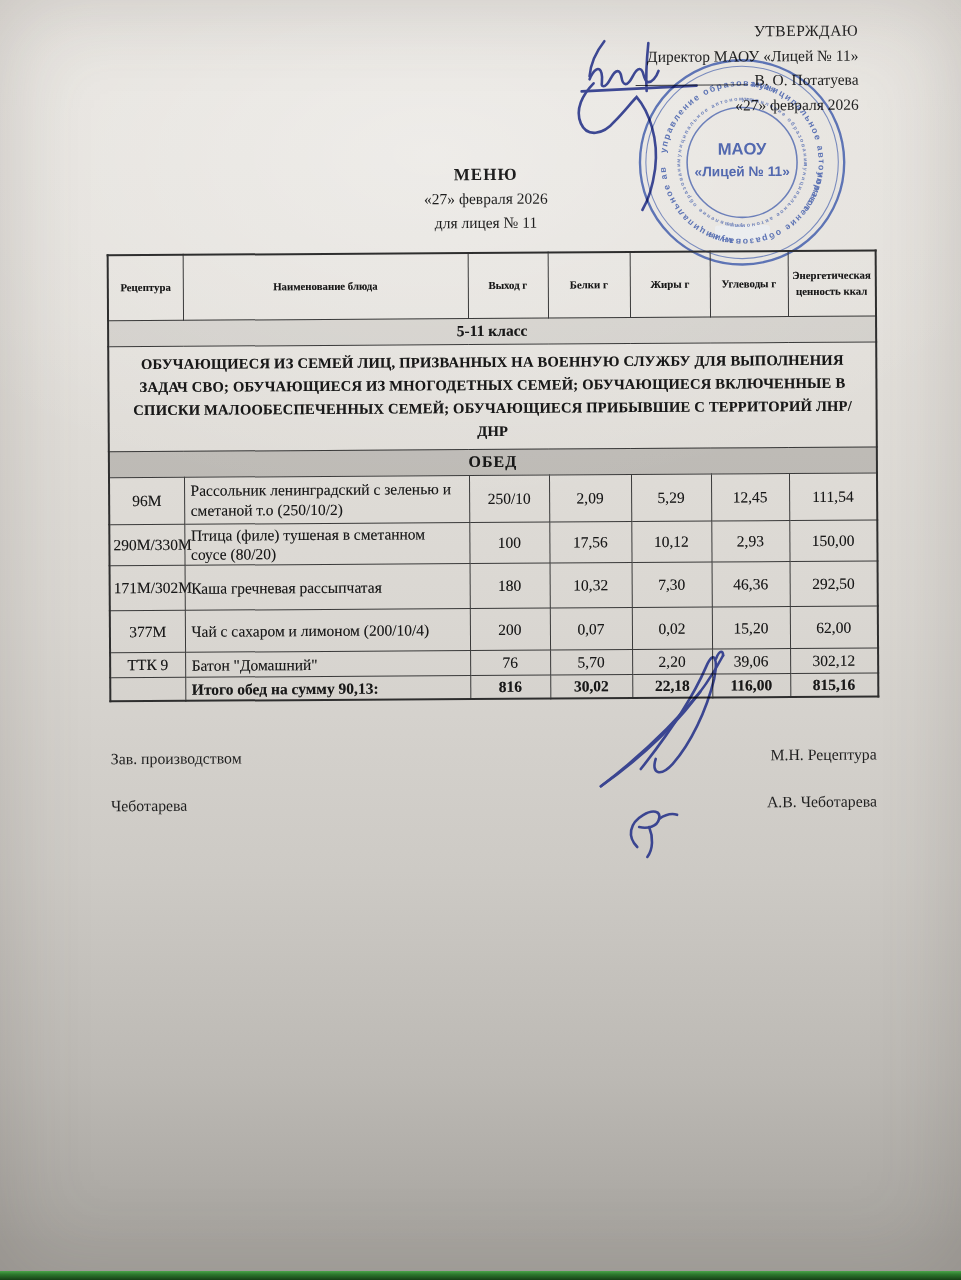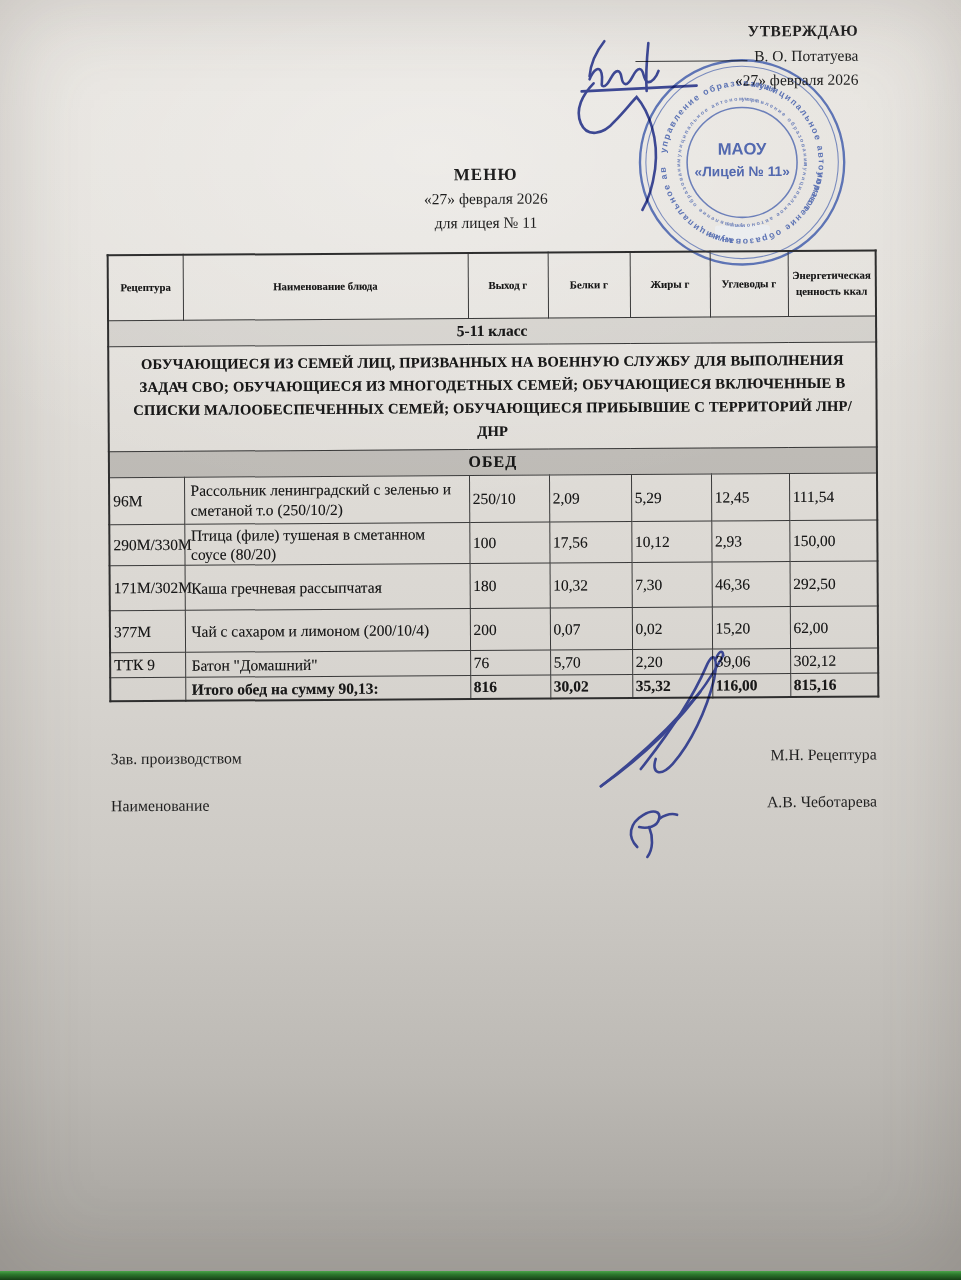--- a/index.html
+++ b/index.html
@@ -15,21 +15,21 @@
       linear-gradient(180deg,#e7e4df 0%,#e3e0db 25%,#dad7d2 48%,#cdcac5 68%,#bcb9b4 84%,#a7a49f 97%);
     box-shadow: inset 0 0 90px rgba(80,75,70,.22);
   }
   .green-edge{position:absolute;left:0;right:0;bottom:0;height:9px;
     background:linear-gradient(180deg,#4aa44a 0%,#2e7a2e 35%,#164016 100%);}
   .content{position:absolute;inset:0;transform:rotate(-0.35deg);color:#1e1e1e;}
 
   
   .approval{position:absolute;top:21px;right:99px;text-align:right;
     font-size:15.5px;line-height:24.5px;color:#222;}
-  .approval .a1{font-weight:bold;letter-spacing:.5px;}
+  .approval .a1{font-weight:normal;letter-spacing:.5px;}
   .sig-line{display:inline-block;width:112px;border-bottom:1.6px solid #3a3a3a;
     margin-right:7px;vertical-align:baseline;height:14px;}
 
   
   .title-block{position:absolute;top:163px;left:0;width:100%;text-align:center;
     font-size:15.5px;line-height:24px;padding-left:16px;box-sizing:border-box;}
   .title-block .t1{font-weight:bold;font-size:17px;letter-spacing:1px;}
 
   
   .stamp{position:absolute;left:637px;top:56px;mix-blend-mode:multiply;opacity:.88;}
@@ -46,21 +46,21 @@
   td.h{font-weight:bold;font-size:10.8px;text-align:center;line-height:1.45;padding:2px 1px;}
   tr.hdr{height:65px;}
   tr.classrow{height:26px;}
   td.classcell{font-weight:bold;font-size:15.5px;text-align:center;background:rgba(110,105,100,.13);}
   tr.catrow{height:104px;}
   td.catcell{font-weight:bold;font-size:14.6px;text-align:center;line-height:1.58;
     padding:6px 12px;letter-spacing:.2px;}
   tr.mealrow{height:26px;}
   td.mealcell{font-weight:bold;font-size:16px;text-align:center;letter-spacing:1px;
     background:rgba(95,92,88,.26);}
-  td.c{font-size:15.5px;}
+  td.c{font-size:15.5px;text-align:center;}
   td.name{font-size:15.5px;text-align:left;padding:1px 6px;line-height:1.25;}
   tr.r1{height:47px;} tr.r2{height:40px;} tr.r3{height:45px;} tr.r4{height:42px;}
   tr.r5{height:25px;} tr.rt{height:23px;}
   tr.rt td{font-weight:bold;}
   tr.rt td.name{padding-left:6px;}
 
   
   .sign-row{position:absolute;left:110px;width:766px;display:flex;
     justify-content:space-between;font-size:15.8px;color:#1f1f1f;}
   .sign-row.first{top:748px;}
@@ -72,20 +72,21 @@
 </style>
 </head>
 <body>
 
 <div class="paper"></div>
 
 <div class="content">
 
   <div class="approval">
     <div class="a1">УТВЕРЖДАЮ</div>
+    <div>Директор МАОУ «Лицей № 11»</div>
     <div><span class="sig-line"></span><span>В. О. Потатуева</span></div>
     <div>«27» февраля  2026</div>
   </div>
 
   <svg class="stamp" width="216" height="216" viewBox="0 0 220 220">
     <defs>
       <path id="ringOuter" d="M 32,110 A 78,78 0 1 1 188,110 A 78,78 0 1 1 32,110"></path>
       <path id="ringInner" d="M 47,110 A 63,63 0 1 1 173,110 A 63,63 0 1 1 47,110"></path>
     </defs>
     <circle cx="110" cy="110" r="104" fill="none" stroke="#4a64ae" stroke-width="2.4"></circle>
@@ -191,21 +192,21 @@
         <td class="c">5,70</td>
         <td class="c">2,20</td>
         <td class="c">39,06</td>
         <td class="c">302,12</td>
       </tr>
       <tr class="rt">
         <td class="c"></td>
         <td class="name">Итого обед на сумму 90,13:</td>
         <td class="c">816</td>
         <td class="c">30,02</td>
-        <td class="c">35,32</td>
+        <td class="c">22,18</td>
         <td class="c">116,00</td>
         <td class="c">815,16</td>
       </tr>
     </tbody>
   </table>
 
   <svg class="sig-svg sig-mid" width="220" height="260" viewBox="0 0 220 260">
     <g fill="none" stroke="#2e3a8c" stroke-width="2.6" stroke-linecap="round" opacity=".92">
       <path d="M 153 37 C 130 80, 90 125, 30 167"></path>
       <path d="M 30 167 C 70 137, 106 102, 130 73"></path>
@@ -215,21 +216,21 @@
       <path d="M 88 200 C 94 196, 100 194, 106 196"></path>
       <path d="M 78 208 C 82 218, 82 230, 76 238"></path>
     </g>
   </svg>
 
   <div class="sign-row first">
     <span>Зав. производством</span>
     <span>М.Н. Рецептура</span>
   </div>
   <div class="sign-row second">
-    <span>Наименование</span>
+    <span>Чеботарева</span>
     <span>А.В. Чеботарева</span>
   </div>
 
   <div class="title-block">
     <div class="t1">МЕНЮ</div>
     <div>«27» февраля  2026</div>
     <div>для лицея № 11</div>
   </div>
 
 </div>

